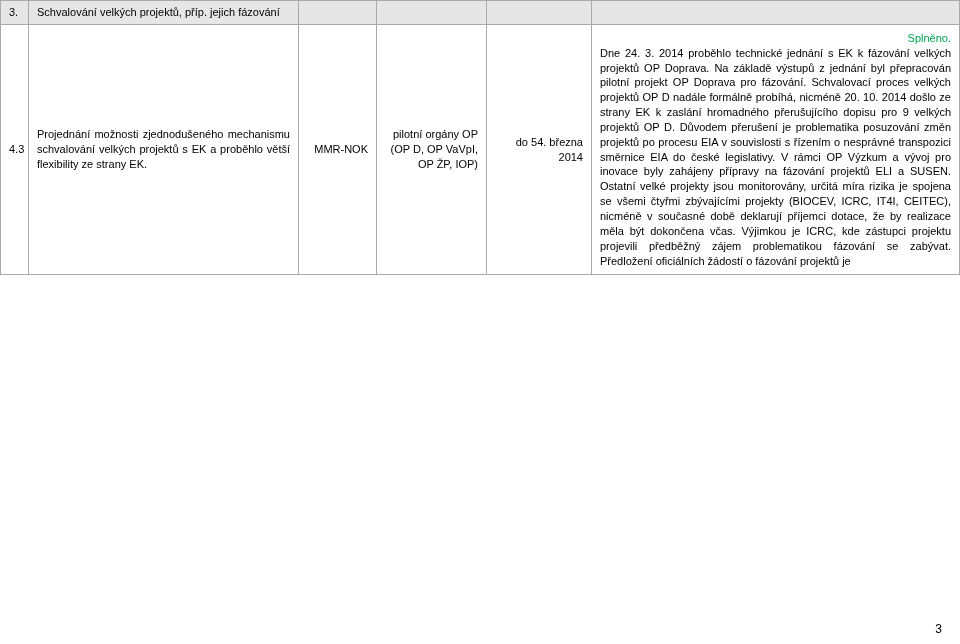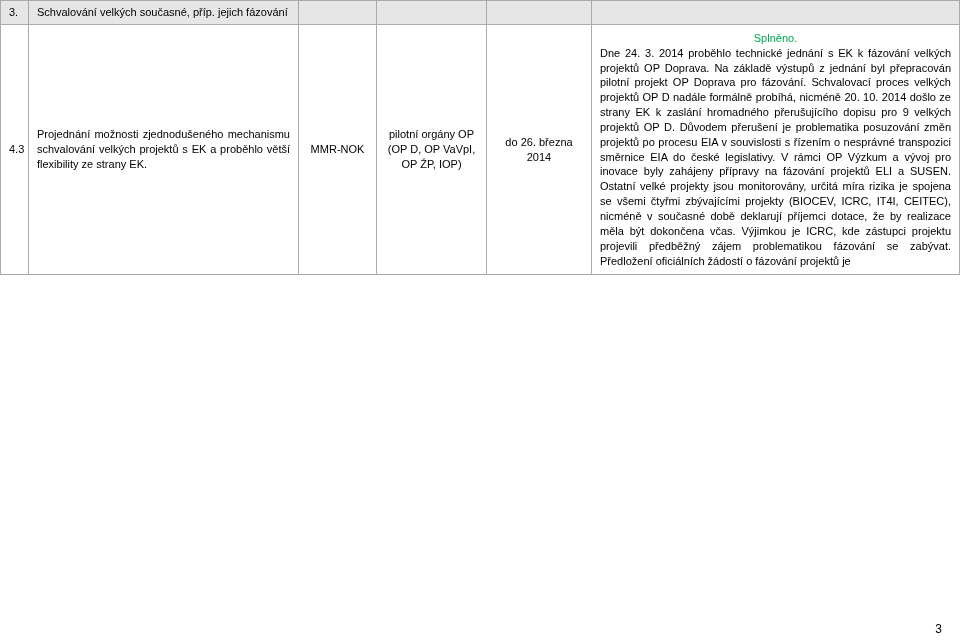--- a/index.html
+++ b/index.html
@@ -29,21 +29,21 @@
   .col-gestor { width: 78px; }
   .col-spol { width: 110px; }
   .col-term { width: 105px; }
   .col-kom { width: auto; }
   .section-row td {
     background: #e7e6e6;
     font-weight: normal;
     padding: 4px 8px;
   }
   .section-row .first { text-align: left; }
-  .center { text-align: center; }
+  .center { text-align: right; }
   .vcenter { vertical-align: middle; }
   .justify { text-align: justify; }
   .green { color: #00a650; }
   .page-num {
     position: absolute;
     bottom: 8px;
     right: 18px;
     font-size: 12px;
     color: #000;
   }
@@ -58,32 +58,32 @@
     <col class="col-gestor">
     <col class="col-spol">
     <col class="col-term">
     <col class="col-kom">
   </colgroup>
   <thead></thead>
   <tbody>
 
     <tr class="section-row">
       <td class="first">3.</td>
-      <td class="first">Schvalování velkých současné, příp. jejich fázování</td>
+      <td class="first">Schvalování velkých projektů, příp. jejich fázování</td>
       <td></td>
       <td></td>
       <td></td>
       <td></td>
     </tr>
     <tr>
       <td class="center vcenter">4.3</td>
       <td class="justify vcenter">Projednání možnosti zjednodušeného mechanismu schvalování velkých projektů s EK a proběhlo větší flexibility ze strany EK.</td>
       <td class="center vcenter">MMR-NOK</td>
       <td class="center vcenter">pilotní orgány OP (OP D, OP VaVpI, OP ŽP, IOP)</td>
-      <td class="center vcenter">do 26. března 2014</td>
+      <td class="center vcenter">do 54. března 2014</td>
       <td class="justify">
         <div class="center green">Splněno.</div>
         <span>Dne 24. 3. 2014 proběhlo technické jednání s EK k fázování velkých projektů OP Doprava. Na základě výstupů z jednání byl přepracován pilotní projekt OP Doprava pro fázování. Schvalovací proces velkých projektů OP D nadále formálně probíhá, nicméně 20. 10. 2014 došlo ze strany EK k zaslání hromadného přerušujícího dopisu pro 9 velkých projektů OP D. Důvodem přerušení je problematika posuzování změn projektů po procesu EIA v souvislosti s řízením o nesprávné transpozici směrnice EIA do české legislativy. V rámci OP Výzkum a vývoj pro inovace byly zahájeny přípravy na fázování projektů ELI a SUSEN. Ostatní velké projekty jsou monitorovány, určitá míra rizika je spojena se všemi čtyřmi zbývajícími projekty (BIOCEV, ICRC, IT4I, CEITEC), nicméně v současné době deklarují příjemci dotace, že by realizace měla být dokončena včas. Výjimkou je ICRC, kde zástupci projektu projevili předběžný zájem problematikou fázování se zabývat. Předložení oficiálních žádostí o fázování projektů je</span>
       </td>
     </tr>
   </tbody>
 </table>
 
 <style>
 </style>

